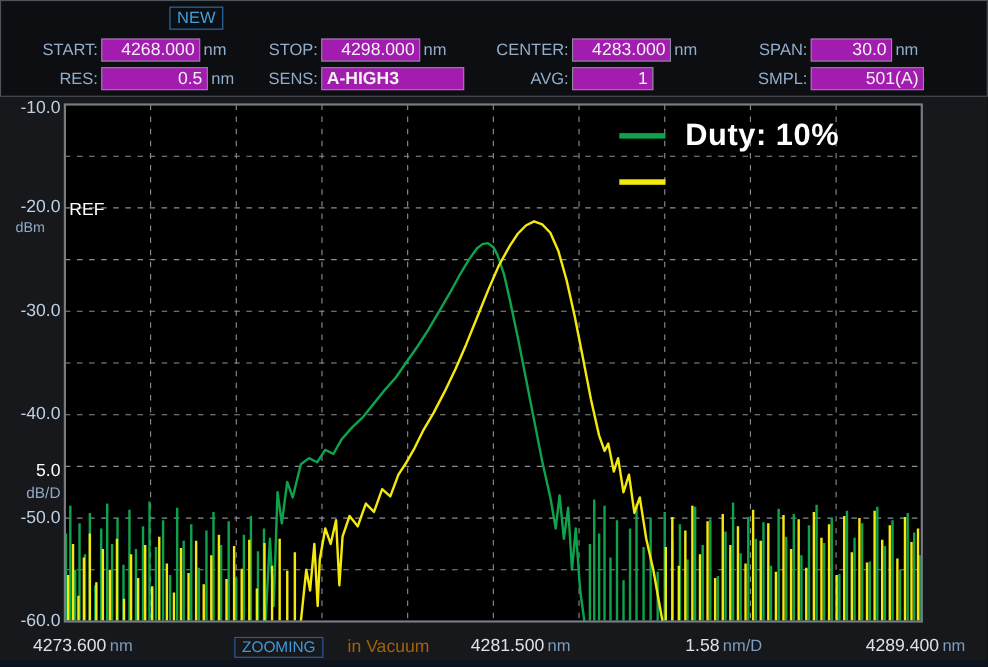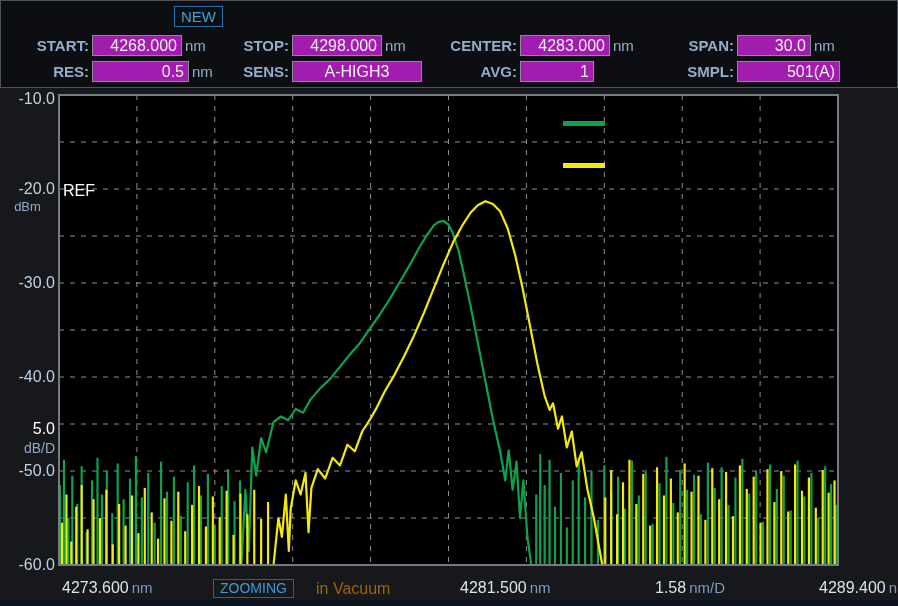--- a/index.html
+++ b/index.html
@@ -6,36 +6,36 @@
   body{
     width:898px;height:606px;position:relative;overflow:hidden;
     background:#17181b;color:#e8e8e8;
     font-family:"Liberation Sans",sans-serif;
   }
   
   .panel{position:absolute;left:0;top:0;width:896px;height:86px;
     background:#0d0e11;border:1px solid #4d5359;}
   .panel-title{position:absolute;left:8px;top:6px;font-size:16px;color:#c9cfd7;white-space:pre;}
   .badge-new{position:absolute;left:153px;top:5px;border:1px solid #2f6fae;
-    color:#42a0dc;font-size:15px;padding:0 6px;height:19px;line-height:19px;margin-left:20px;}
+    color:#42a0dc;font-size:15px;padding:0 6px;height:19px;line-height:19px;}
   .field{position:absolute;display:flex;align-items:center;height:22px;}
-  .field .lbl{color:#93aecb;font-size:15px;text-align:right;flex:none;font-weight:bold;}
+  .field .lbl{color:#93aecb;font-size:15px;text-align:right;flex:none;}
   .field .box{background:#a21caf;border:1px solid #878d93;height:21px;line-height:19px;
     font-size:16px;color:#f2f2f2;text-align:right;padding:0 4px;box-sizing:border-box;
     flex:none;margin-left:3px;}
-  .field .box.left{text-align:center;}
+  .field .box.left{text-align:left;font-weight:bold;}
   .field .unit{color:#93aecb;font-size:15px;margin-left:3px;}
   
   .ylab{position:absolute;left:0;width:55px;text-align:right;font-size:16px;color:#bed0e2;}
   .yunit{position:absolute;left:0;width:55px;text-align:center;font-size:13px;color:#8fa9c8;}
   .yscaleval{position:absolute;left:0;width:55px;text-align:right;font-size:16px;color:#ffffff;}
   .yscaleunit{position:absolute;left:0;width:55px;text-align:right;font-size:14px;color:#8fa9c8;}
   .reflab{position:absolute;left:63px;top:182px;font-size:16px;color:#ffffff;}
   .xlab{position:absolute;top:579px;white-space:nowrap;}
-  .xnum{color:#dde2e8;font-size:16px;margin-left:32px;}
+  .xnum{color:#dde2e8;font-size:16px;}
   .xunit{color:#7d9cc0;font-size:15px;margin-left:3px;}
   .badge-zoom{position:absolute;top:579px;left:213px;border:1px solid #2b5e9e;
     color:#3f9bd8;font-size:14px;padding:1px 6px;line-height:15px;}
   .vacuum{position:absolute;top:580px;left:316px;font-size:16px;color:#a16207;}
   
   .legend{position:absolute;left:563px;top:102px;}
   .legend-row{display:flex;align-items:center;height:42px;}
   .swatch{width:42px;height:5px;flex:none;margin-right:18px;}
   .legtext{font-size:28px;font-weight:bold;color:#ffffff;letter-spacing:.5px;}
   
@@ -239,20 +239,21 @@
 <div class="xlab" style="left:623px">
   <span class="xnum">1.58</span><span class="xunit">nm/D</span>
 </div>
 <div class="xlab" style="left:787px">
   <span class="xnum">4289.400</span><span class="xunit">nm</span>
 </div>
 
 <div class="legend">
   <div class="legend-row">
     <div class="swatch" id="sw0" style="background: rgb(14, 162, 77);"></div>
+    <div class="legtext">Duty: 10%</div>
   </div>
   <div class="legend-row">
     <div class="swatch" id="sw1" style="background: rgb(244, 233, 13);"></div>
   </div>
 </div>
 
 <div class="panel">
   <div class="badge-new">NEW</div>
 
   <div class="field" style="left:6px;top:33px">

